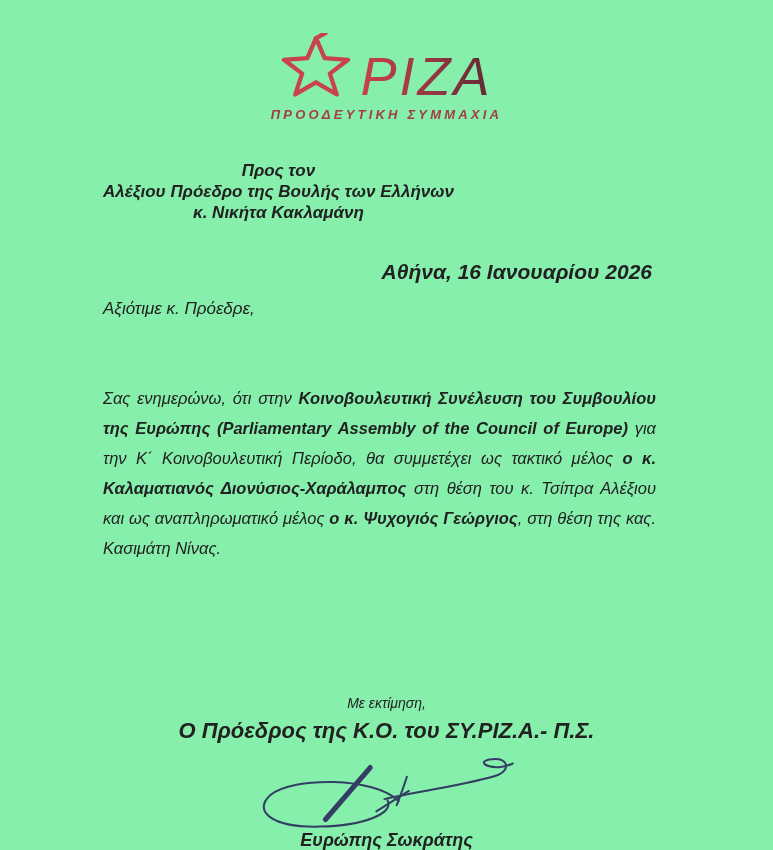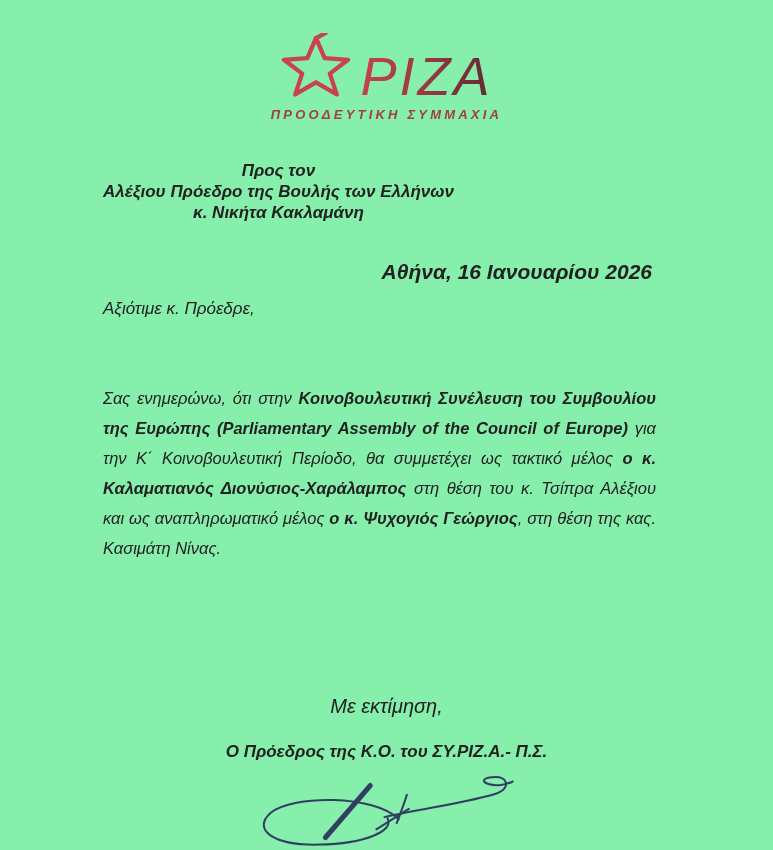--- a/index.html
+++ b/index.html
@@ -45,22 +45,22 @@
   .salutation{
     position:absolute;top:299px;left:103px;
     font-size:17px;
   }
   .body-text{
     position:absolute;top:383px;left:103px;width:553px;
     font-size:16.5px;line-height:30px;text-align:justify;
   }
   
   .closing{position:absolute;top:695px;left:0;right:0;text-align:center;}
-  .regards{font-size:20px;}
-  .signer-title{margin-top:24px;font-weight:bold;font-size:17px;}
+  .regards{font-size:14px;}
+  .signer-title{margin-top:7px;font-weight:bold;font-size:22px;}
   .signature{margin-top:2px;height:92px;display:flex;justify-content:center;}
   .signer-name{margin-top:-8px;font-weight:bold;font-size:18px;}
 </style>
 </head>
 <body>
 
 <div class="page">
 
   <div class="logo">
     <div class="logo-row">

